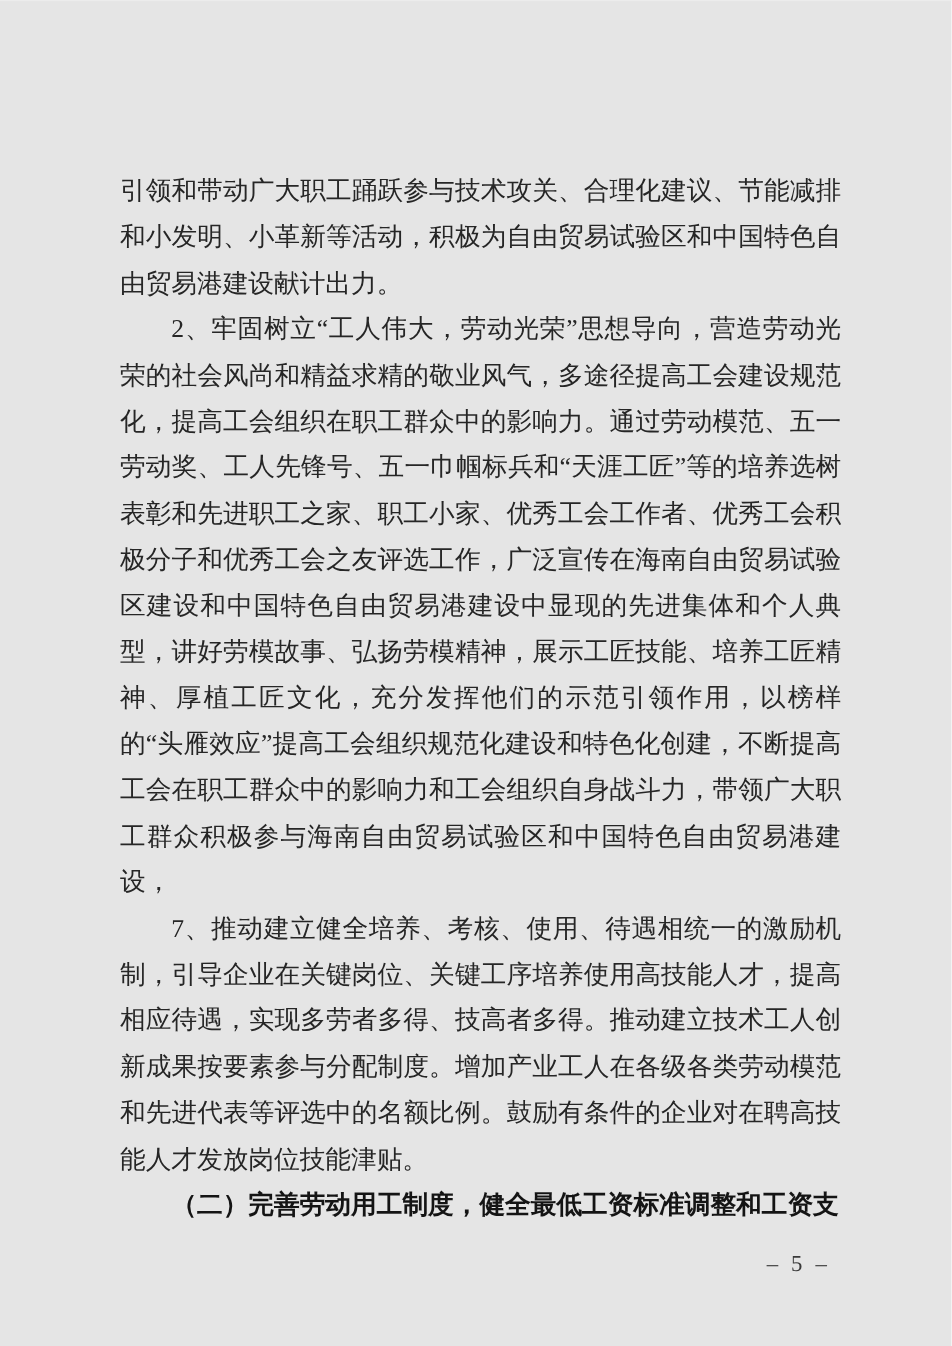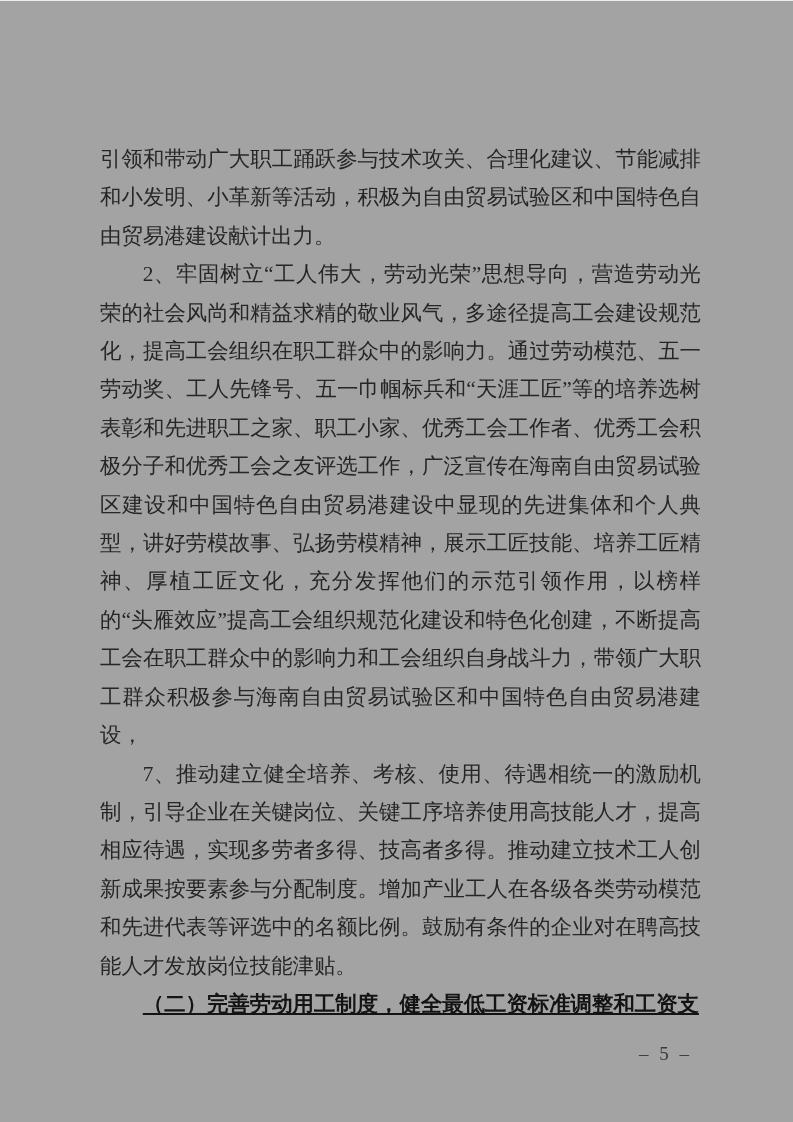--- a/index.html
+++ b/index.html
@@ -4,21 +4,21 @@
 <style>
   html, body {
     margin: 0;
     padding: 0;
     background: #ffffff;
   }
   .page {
     position: relative;
     width: 793px;
     height: 1122px;
-    background: #a3a3a3;
+    background: #e5e5e5;
     overflow: hidden;
     border-top: 1px solid #ececec;
     box-sizing: border-box;
   }
   .text-block {
     position: absolute;
     left: 100px;
     top: 139px;
     width: 601px;
     font-family: "Liberation Serif", "DejaVu Serif", serif;
@@ -33,21 +33,20 @@
     margin: 0;
     padding: 0;
     word-break: break-all;
   }
   .para-indent {
     text-indent: 2em;
   }
   .section-heading {
     font-weight: bold;
     color: #141414;
-    text-decoration: underline;
   }
   .page-number {
     position: absolute;
     top: 1042px;
     right: 101px;
     font-family: "Liberation Serif", "DejaVu Serif", serif;
     font-size: 19px;
     color: #3a3a3a;
     letter-spacing: 3px;
     white-space: pre;

